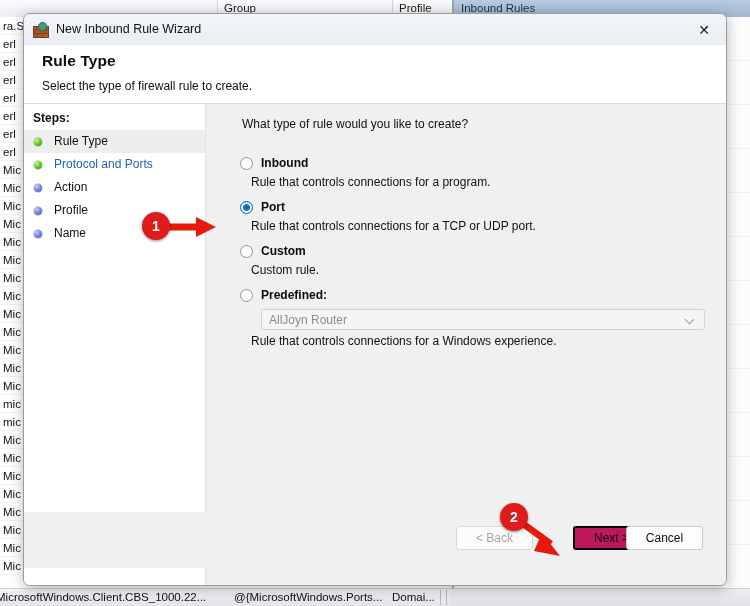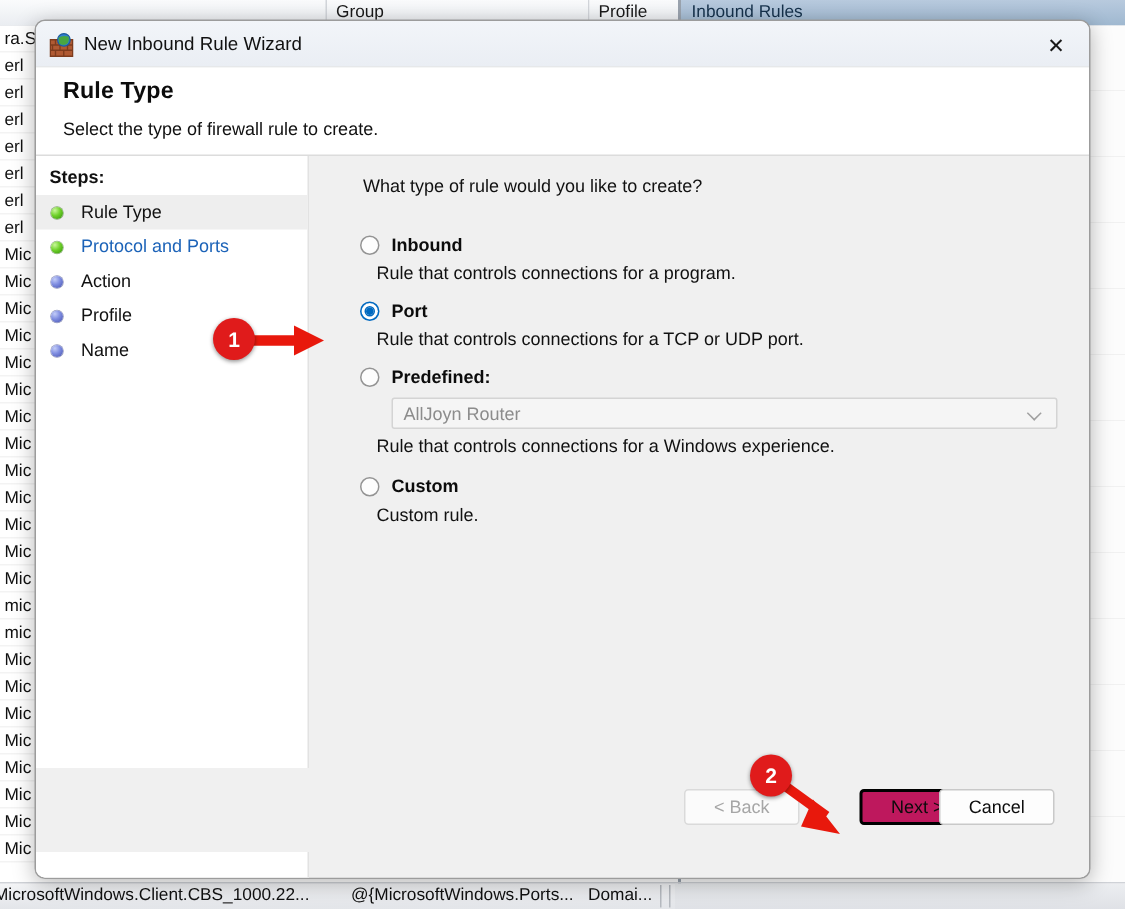--- a/index.html
+++ b/index.html
@@ -594,33 +594,33 @@
             <div class="opt-group">
               <span class="radio"></span>
               <div class="opt-label">Inbound</div>
               <div class="opt-desc">Rule that controls connections for a program.</div>
             </div>
             <div class="opt-group">
               <span class="radio checked"></span>
               <div class="opt-label">Port</div>
               <div class="opt-desc">Rule that controls connections for a TCP or UDP port.</div>
             </div>
+            <div class="opt-group">
+              <span class="radio"></span>
+              <div class="opt-label">Custom</div>
+              <div class="opt-desc">Custom rule.</div>
+            </div>
             <div class="opt-group" style="margin-bottom: 11px;">
               <span class="radio"></span>
               <div class="opt-label">Predefined:</div>
               <div class="combo">
                 <span class="combo-text">AllJoyn Router</span>
                 <span class="combo-arrow"></span>
               </div>
               <div class="opt-desc">Rule that controls connections for a Windows experience.</div>
-            </div>
-            <div class="opt-group">
-              <span class="radio"></span>
-              <div class="opt-label">Custom</div>
-              <div class="opt-desc">Custom rule.</div>
             </div>
           </div>
       </div>
 
       <div class="dlg-footer">
         <div class="btn btn-back disabled">&lt; Back</div>
         <div class="btn btn-next default">Next &gt;</div>
         <div class="btn btn-cancel">Cancel</div>
       </div>
 

